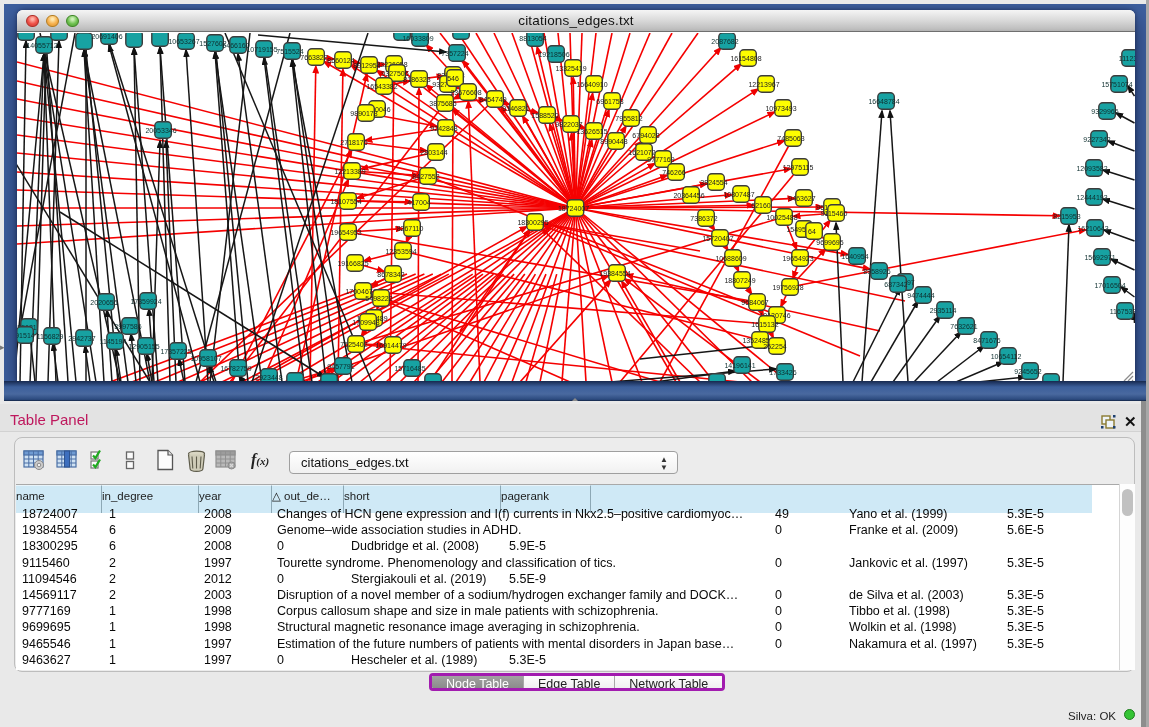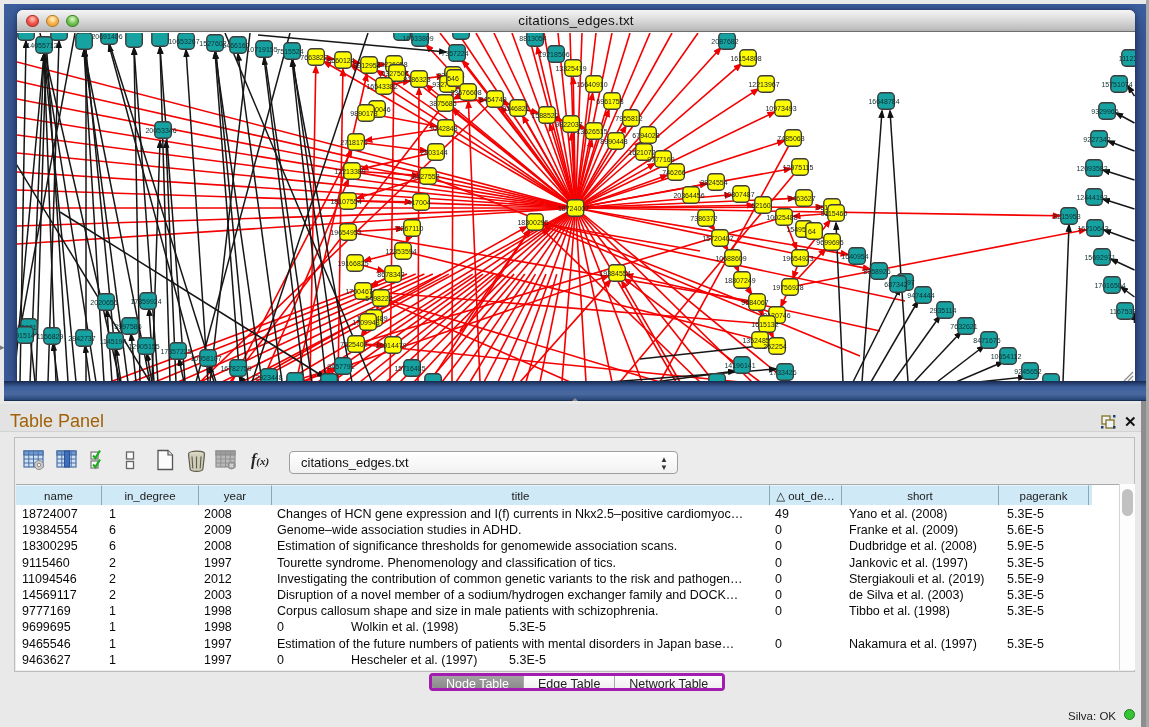--- a/index.html
+++ b/index.html
@@ -16,29 +16,29 @@
 #canvas{position:absolute;left:0;top:23px;width:1118px;height:349px;background:#fff;overflow:hidden}
 #belowwin{position:absolute;left:0px;top:377px;width:1142px;height:20px;
  background:linear-gradient(#16294f,#3c5f9b 30%,#49699f 65%,#2c4a7e 92%,#122443)}
 #rightstrip{position:absolute;left:1146px;top:0;width:3px;height:727px;background:#a8a8a8;z-index:9}
 #rightstrip2{position:absolute;left:1141px;top:401px;width:5px;height:326px;background:#8d8d8d;z-index:9}
 #topstrip{position:absolute;left:0;top:0;width:1149px;height:4px;background:#e9e9e9}
 #leftstrip{position:absolute;left:0;top:0;width:4px;height:727px;background:#e9e9e9}
 #divarrow{position:absolute;left:571px;top:398px;width:0;height:0;border-left:4px solid transparent;border-right:4px solid transparent;border-bottom:4px solid #8a8a8a}
 #panel{position:absolute;left:0;top:401px;width:1146px;height:326px;background:#e9e9e9}
 #phead{position:absolute;left:0;top:3px;width:100%;height:28px;background:#e3e3e3;border-bottom:1px solid #d2d2d2}
-#phead .t{position:absolute;left:10px;top:7px;font-size:18px;color:#a16207}
+#phead .t{position:absolute;left:10px;top:7px;font-size:15px;color:#be185d}
 #pfloat{position:absolute;left:1101px;top:11px;width:15px;height:14px}
 #pclose{position:absolute;left:1124px;top:9px;font-size:15px;font-weight:bold;color:#111}
-#tbox{position:absolute;left:14px;top:36px;width:1121px;height:235px;border:1.5px solid #bdbdbd;border-radius:0;background:#ececec}
+#tbox{position:absolute;left:14px;top:36px;width:1121px;height:235px;border:1.5px solid #bdbdbd;border-radius:8px;background:#ececec}
 #icons{position:absolute;left:0;top:0;height:46px;width:100%}
 #combo{position:absolute;left:274px;top:13px;width:389px;height:23px;background:linear-gradient(#ffffff,#f1f1f1);border:1px solid #9f9f9f;border-radius:4px;font-size:13px;color:#111;line-height:21px;padding-left:11px}
 #combo .arr{position:absolute;right:9px;top:0;height:100%;font-size:8px;color:#333;line-height:8px;padding-top:4px}
 #tbl{position:absolute;left:1px;top:46px;width:1103px;height:186px;background:#fff;overflow:hidden;border-top:1px solid #a9a9a9}
-#thead{position:absolute;left:0;top:0;height:20px;width:1076px;display:flex;font-size:11.5px;color:#1c1c1c;text-align:center;line-height:20px;background:#cfe9f6}
+#thead{position:absolute;left:0;top:0;height:28px;width:1076px;display:flex;font-size:11.5px;color:#1c1c1c;line-height:20px;background:#cfe9f6}
 #thead div{border-right:1px solid #8da8b5;border-top:1px solid #e8f4fa;overflow:hidden;white-space:nowrap}
 #tbody{position:absolute;left:0;top:21px;width:100%;font-size:12.5px;color:#090909}
 .tr{display:flex;height:16.2px;line-height:16px;white-space:nowrap}
 .tr div{overflow:hidden}
 .c0{width:86px;padding-left:6px}.c1{width:97px;padding-left:7px}.c2{width:73px;padding-left:5px}
 .c3{width:498px;padding-left:5px}.c4{width:72px;padding-left:5px}.c5{width:157px;padding-left:7px}
 .c6{width:90px;padding-left:8px}
 #h0{width:86px}#h1{width:97px}#h2{width:73px}#h3{width:498px}#h4{width:72px}#h5{width:157px}#h6{width:90px}
 #vscroll{position:absolute;left:1104px;top:46px;width:16px;height:186px;background:#fdfdfd;border-left:1px solid #d5d5d5}
 #vthumb{position:absolute;left:2px;top:5px;width:11px;height:27px;border-radius:6px;background:#c1c1c1}
@@ -678,67 +678,64 @@
           <path d="M15 15l3 3M18 15l-3 3" stroke="#d8d8d8" stroke-width="1.2"></path>
         </svg>
         <div class="ic" style="left:236px;top:13px;font-family:'Liberation Serif',serif;font-style:italic;font-weight:bold;font-size:16px;color:#222">f<span style="font-size:11px">(x)</span></div>
       </div>
     <div id="combo">citations_edges.txt<span class="arr">▲<br>▼</span></div>
     <div id="tbl">
       <div id="thead">
           <div id="h0">name</div>
           <div id="h1">in_degree</div>
           <div id="h2">year</div>
-          <div id="h3">title</div>
           <div id="h4">△ out_de…</div>
           <div id="h5">short</div>
           <div id="h6">pagerank</div>
         </div>
       <div id="tbody">
 <div class="tr">
             <div class="c0">18724007</div>
             <div class="c1">1</div>
             <div class="c2">2008</div>
             <div class="c3">Changes of HCN gene expression and I(f) currents in Nkx2.5–positive cardiomyoc…</div>
             <div class="c4">49</div>
-            <div class="c5">Yano et al. (2008)</div>
+            <div class="c5">Yano et al. (1999)</div>
             <div class="c6">5.3E-5</div>
           </div>
 <div class="tr">
             <div class="c0">19384554</div>
             <div class="c1">6</div>
             <div class="c2">2009</div>
             <div class="c3">Genome–wide association studies in ADHD.</div>
             <div class="c4">0</div>
             <div class="c5">Franke et al. (2009)</div>
             <div class="c6">5.6E-5</div>
           </div>
 <div class="tr">
             <div class="c0">18300295</div>
             <div class="c1">6</div>
             <div class="c2">2008</div>
-            <div class="c3">Estimation of significance thresholds for genomewide association scans.</div>
             <div class="c4">0</div>
             <div class="c5">Dudbridge et al. (2008)</div>
             <div class="c6">5.9E-5</div>
           </div>
 <div class="tr">
             <div class="c0">9115460</div>
             <div class="c1">2</div>
             <div class="c2">1997</div>
             <div class="c3">Tourette syndrome. Phenomenology and classification of tics.</div>
             <div class="c4">0</div>
             <div class="c5">Jankovic et al. (1997)</div>
             <div class="c6">5.3E-5</div>
           </div>
 <div class="tr">
             <div class="c0">11094546</div>
             <div class="c1">2</div>
             <div class="c2">2012</div>
-            <div class="c3">Investigating the contribution of common genetic variants to the risk and pathogen…</div>
             <div class="c4">0</div>
             <div class="c5">Stergiakouli et al. (2019)</div>
             <div class="c6">5.5E-9</div>
           </div>
 <div class="tr">
             <div class="c0">14569117</div>
             <div class="c1">2</div>
             <div class="c2">2003</div>
             <div class="c3">Disruption of a novel member of a sodium/hydrogen exchanger family and DOCK…</div>
             <div class="c4">0</div>
@@ -751,39 +748,40 @@
             <div class="c2">1998</div>
             <div class="c3">Corpus callosum shape and size in male patients with schizophrenia.</div>
             <div class="c4">0</div>
             <div class="c5">Tibbo et al. (1998)</div>
             <div class="c6">5.3E-5</div>
           </div>
 <div class="tr">
             <div class="c0">9699695</div>
             <div class="c1">1</div>
             <div class="c2">1998</div>
+            <div class="c3">Structural magnetic resonance image averaging in schizophrenia.</div>
             <div class="c4">0</div>
             <div class="c5">Wolkin et al. (1998)</div>
             <div class="c6">5.3E-5</div>
           </div>
 <div class="tr">
             <div class="c0">9465546</div>
             <div class="c1">1</div>
             <div class="c2">1997</div>
             <div class="c3">Estimation of the future numbers of patients with mental disorders in Japan base…</div>
             <div class="c4">0</div>
             <div class="c5">Nakamura et al. (1997)</div>
             <div class="c6">5.3E-5</div>
           </div>
 <div class="tr">
             <div class="c0">9463627</div>
             <div class="c1">1</div>
             <div class="c2">1997</div>
             <div class="c4">0</div>
-            <div class="c5">Hescheler et al. (1997)</div>
+            <div class="c5">Hescheler et al. (1989)</div>
             <div class="c6">5.3E-5</div>
           </div>
       </div>
     </div>
     <div id="vscroll">
         <div id="vthumb"></div>
       </div>
   </div>
   <div id="tabs">
       <div class="sel">Node Table</div>

